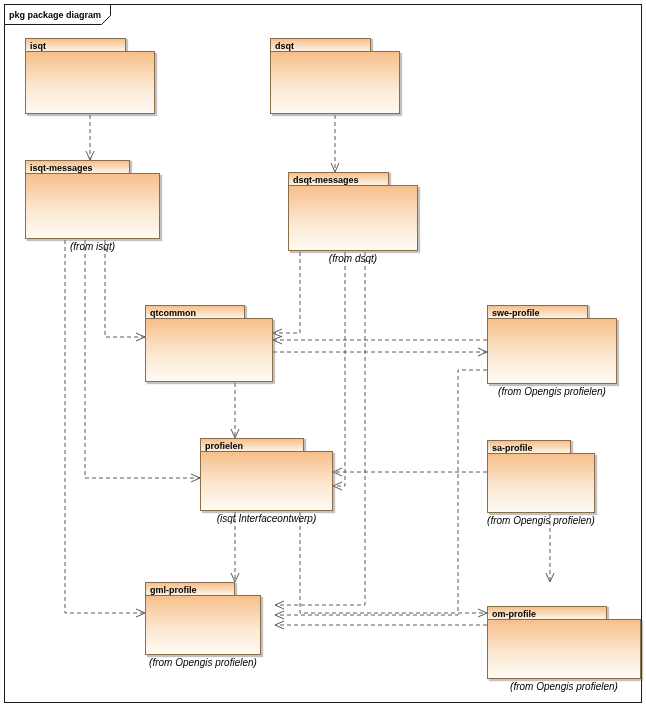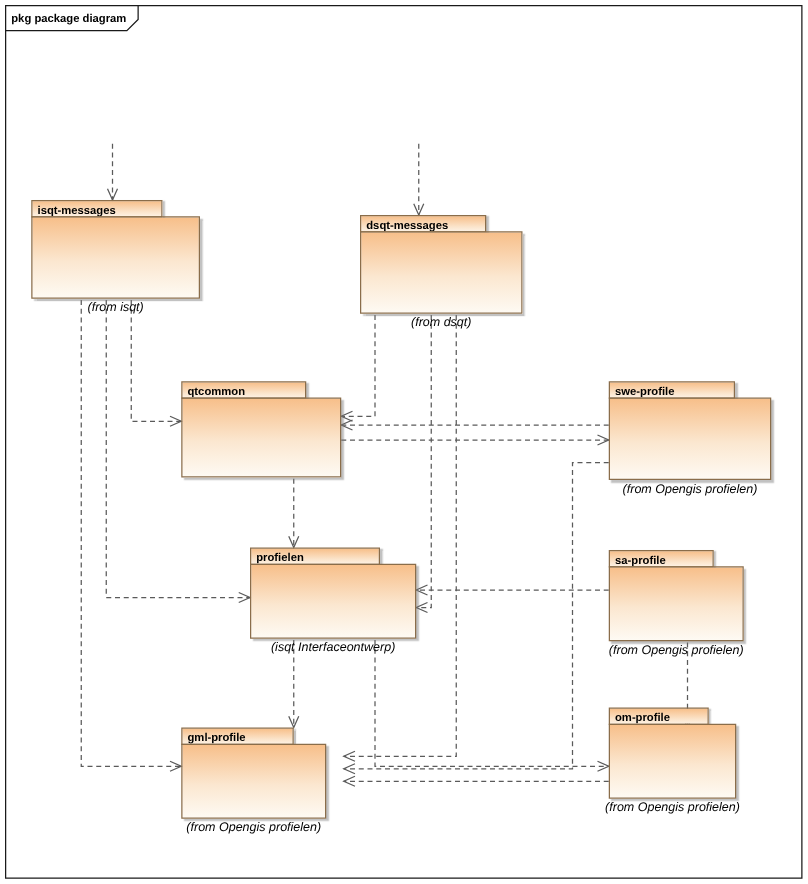--- a/index.html
+++ b/index.html
@@ -77,21 +77,33 @@
       <polyline points="487,370 458,370 458,615 275,615" class="dep-line"></polyline>
       <path d="M284.0,611.0 L275,615 L284.0,619.0" class="dep-arrow"></path>
       <polyline points="487,625 275,625" class="dep-line"></polyline>
       <path d="M284.0,621.0 L275,625 L284.0,629.0" class="dep-arrow"></path>
       <polyline points="300,512 300,613 487,613" class="dep-line"></polyline>
       <path d="M478.0,617.0 L487,613 L478.0,609.0" class="dep-arrow"></path>
       <polyline points="550,514 550,582" class="dep-line"></polyline>
       <path d="M546.0,573.0 L550,582 L554.0,573.0" class="dep-arrow"></path>
     </svg>
 
+  <div class="package" style="left:25px;top:38px;width:130px">
+    <div class="pkg-tab">
+      <span>isqt</span>
+    </div>
+    <div class="pkg-body" style="height:63px"></div>
+  </div>
 
+  <div class="package" style="left:270px;top:38px;width:130px">
+    <div class="pkg-tab">
+      <span>dsqt</span>
+    </div>
+    <div class="pkg-body" style="height:63px"></div>
+  </div>
 
   <div class="package" style="left:25px;top:160px;width:135px">
     <div class="pkg-tab">
       <span>isqt-messages</span>
     </div>
     <div class="pkg-body" style="height:66px"></div>
     <div class="pkg-from">(from isqt)</div>
   </div>
 
   <div class="package" style="left:288px;top:172px;width:130px">
@@ -134,21 +146,21 @@
   </div>
 
   <div class="package" style="left:145px;top:582px;width:116px">
     <div class="pkg-tab">
       <span>gml-profile</span>
     </div>
     <div class="pkg-body" style="height:60px"></div>
     <div class="pkg-from">(from Opengis profielen)</div>
   </div>
 
-  <div class="package" style="left:487px;top:566px;width:102px">
+  <div class="package" style="left:487px;top:606px;width:154px">
     <div class="pkg-tab">
       <span>om-profile</span>
     </div>
     <div class="pkg-body" style="height:60px"></div>
     <div class="pkg-from">(from Opengis profielen)</div>
   </div>
 
 </div>
 
 </body></html>

